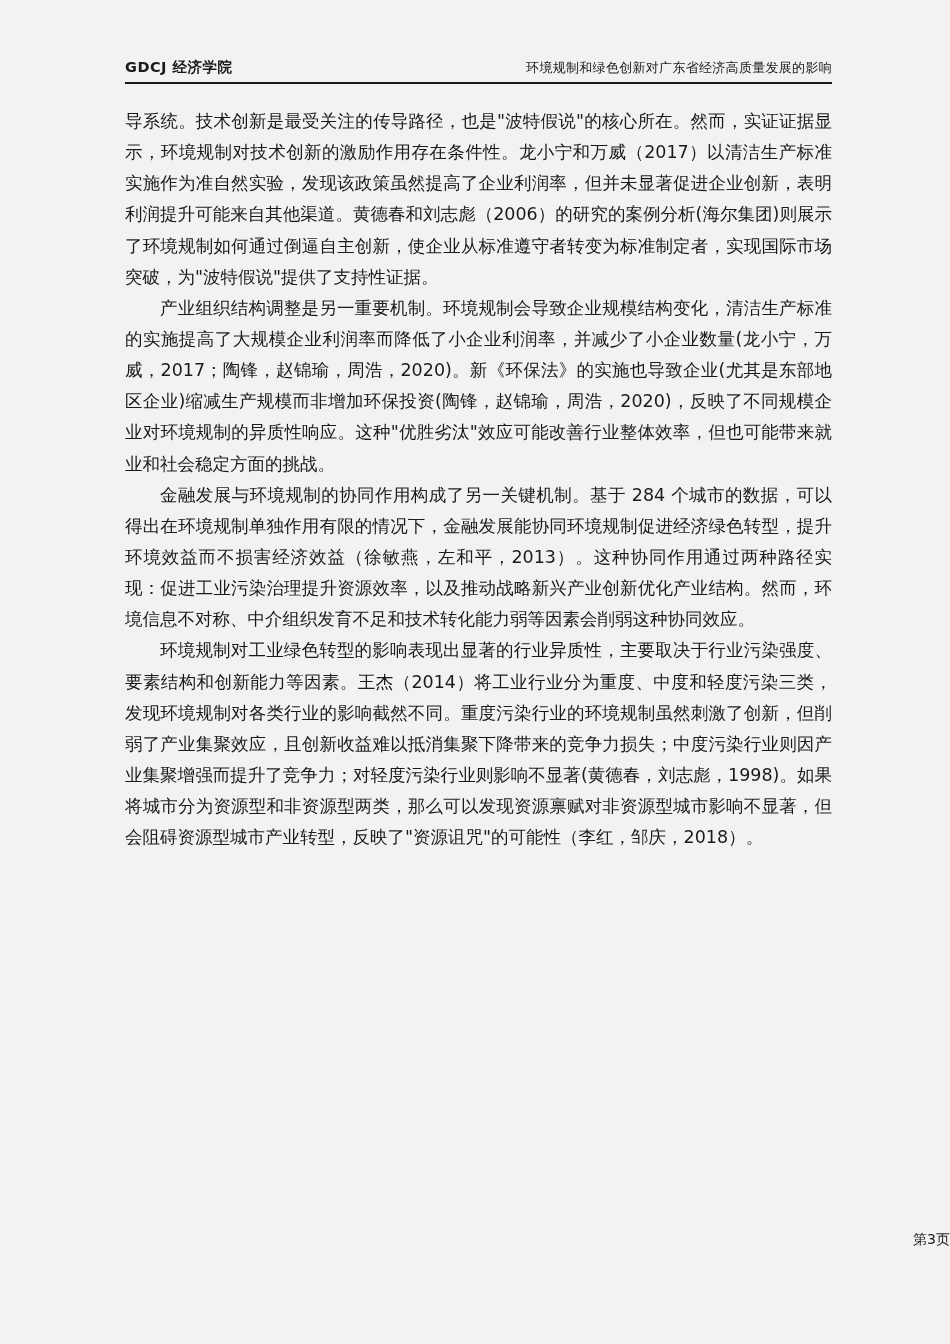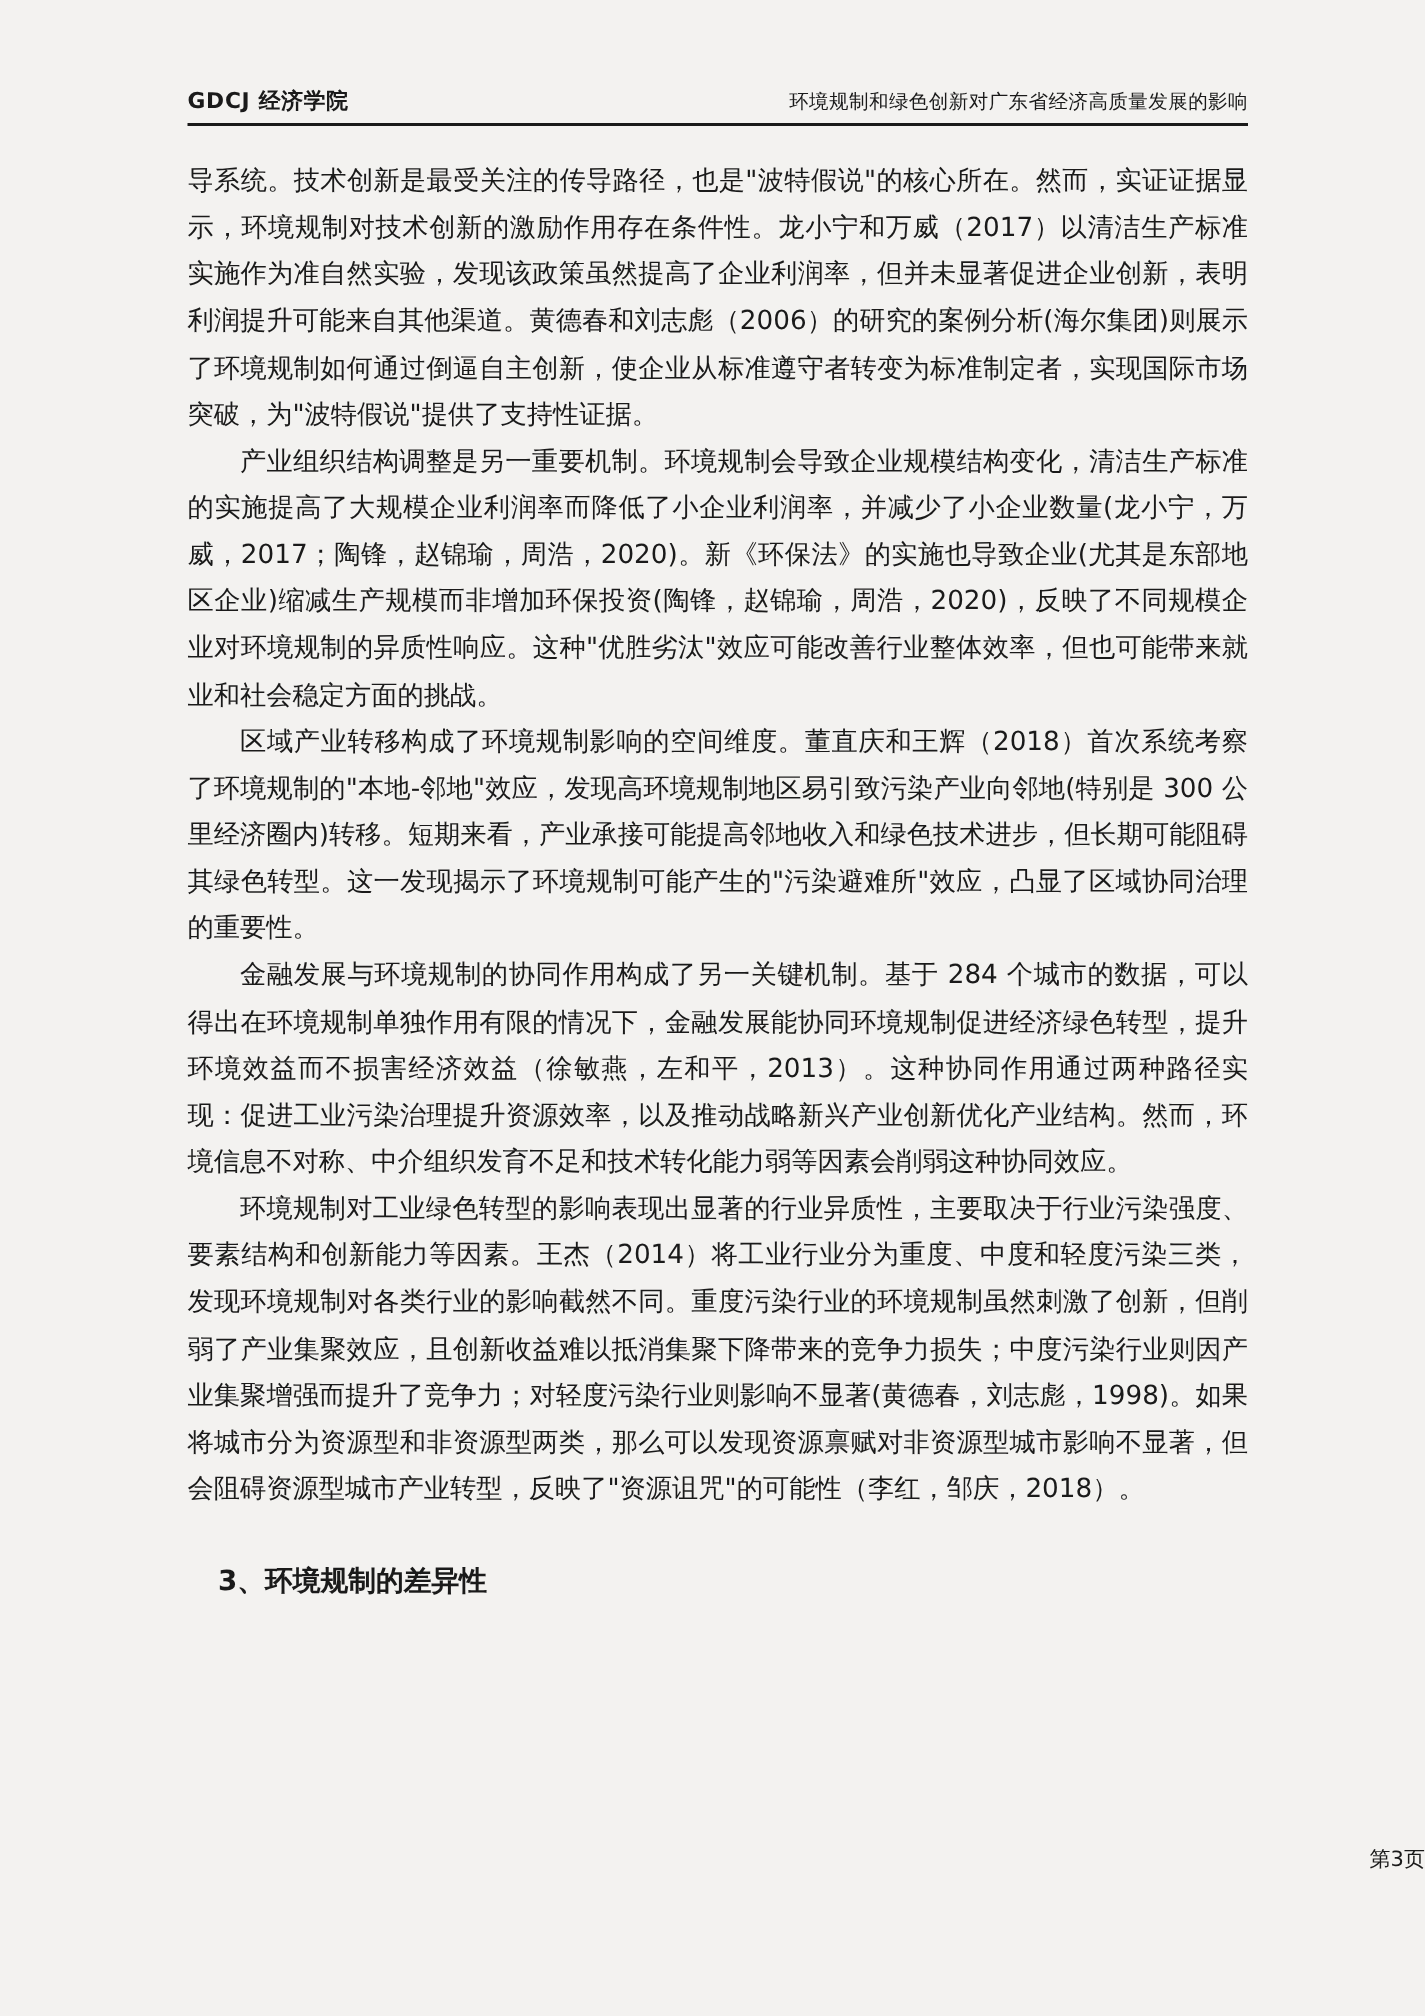--- a/index.html
+++ b/index.html
@@ -77,25 +77,23 @@
   <div class="content">
 
     <div class="header">
       <div class="header-left">GDCJ 经济学院</div>
       <div class="header-right">环境规制和绿色创新对广东省经济高质量发展的影响</div>
     </div>
 
     <div class="body-text">
       <p class="para noindent">导系统。技术创新是最受关注的传导路径，也是"波特假说"的核心所在。然而，实证证据显示，环境规制对技术创新的激励作用存在条件性。龙小宁和万威（2017）以清洁生产标准实施作为准自然实验，发现该政策虽然提高了企业利润率，但并未显著促进企业创新，表明利润提升可能来自其他渠道。黄德春和刘志彪（2006）的研究的案例分析(海尔集团)则展示了环境规制如何通过倒逼自主创新，使企业从标准遵守者转变为标准制定者，实现国际市场突破，为"波特假说"提供了支持性证据。</p>
       <p class="para">产业组织结构调整是另一重要机制。环境规制会导致企业规模结构变化，清洁生产标准的实施提高了大规模企业利润率而降低了小企业利润率，并减少了小企业数量(龙小宁，万威，2017；陶锋，赵锦瑜，周浩，2020)。新《环保法》的实施也导致企业(尤其是东部地区企业)缩减生产规模而非增加环保投资(陶锋，赵锦瑜，周浩，2020)，反映了不同规模企业对环境规制的异质性响应。这种"优胜劣汰"效应可能改善行业整体效率，但也可能带来就业和社会稳定方面的挑战。</p>
-      <p class="para">区域产业转移构成了环境规制影响的空间维度。董直庆和王辉（2018）首次系统考察了环境规制的"本地-邻地"效应，发现高环境规制地区易引致污染产业向邻地(特别是 300 公里经济圈内)转移。短期来看，产业承接可能提高邻地收入和绿色技术进步，但长期可能阻碍其绿色转型。这一发现揭示了环境规制可能产生的"污染避难所"效应，凸显了区域协同治理的重要性。</p>
       <p class="para">金融发展与环境规制的协同作用构成了另一关键机制。基于 284 个城市的数据，可以得出在环境规制单独作用有限的情况下，金融发展能协同环境规制促进经济绿色转型，提升环境效益而不损害经济效益（徐敏燕，左和平，2013）。这种协同作用通过两种路径实现：促进工业污染治理提升资源效率，以及推动战略新兴产业创新优化产业结构。然而，环境信息不对称、中介组织发育不足和技术转化能力弱等因素会削弱这种协同效应。</p>
       <p class="para">环境规制对工业绿色转型的影响表现出显著的行业异质性，主要取决于行业污染强度、要素结构和创新能力等因素。王杰（2014）将工业行业分为重度、中度和轻度污染三类，发现环境规制对各类行业的影响截然不同。重度污染行业的环境规制虽然刺激了创新，但削弱了产业集聚效应，且创新收益难以抵消集聚下降带来的竞争力损失；中度污染行业则因产业集聚增强而提升了竞争力；对轻度污染行业则影响不显著(黄德春，刘志彪，1998)。如果将城市分为资源型和非资源型两类，那么可以发现资源禀赋对非资源型城市影响不显著，但会阻碍资源型城市产业转型，反映了"资源诅咒"的可能性（李红，邹庆，2018）。</p>
 
-      <div class="section-heading">3、环境规制的差异性</div>
     </div>
 
   </div>
 
   <div class="footer">
     <span>第3页</span>
   </div>
 </div>
 
 </body></html>

